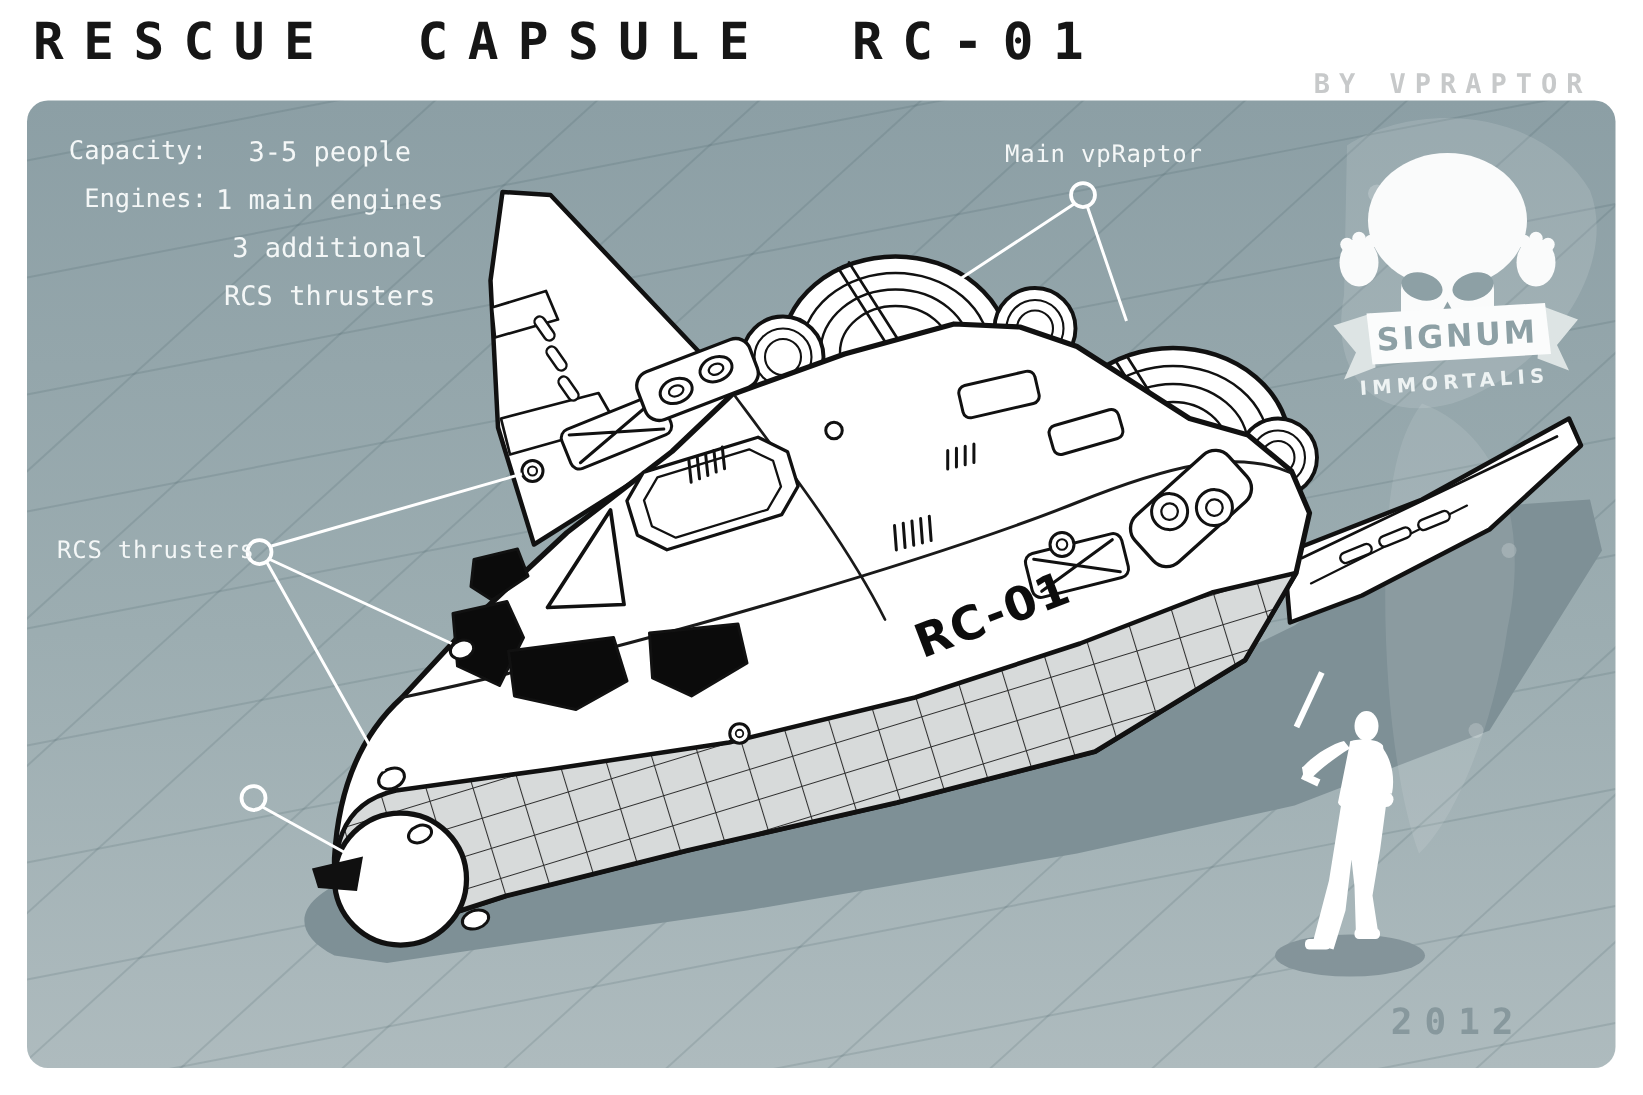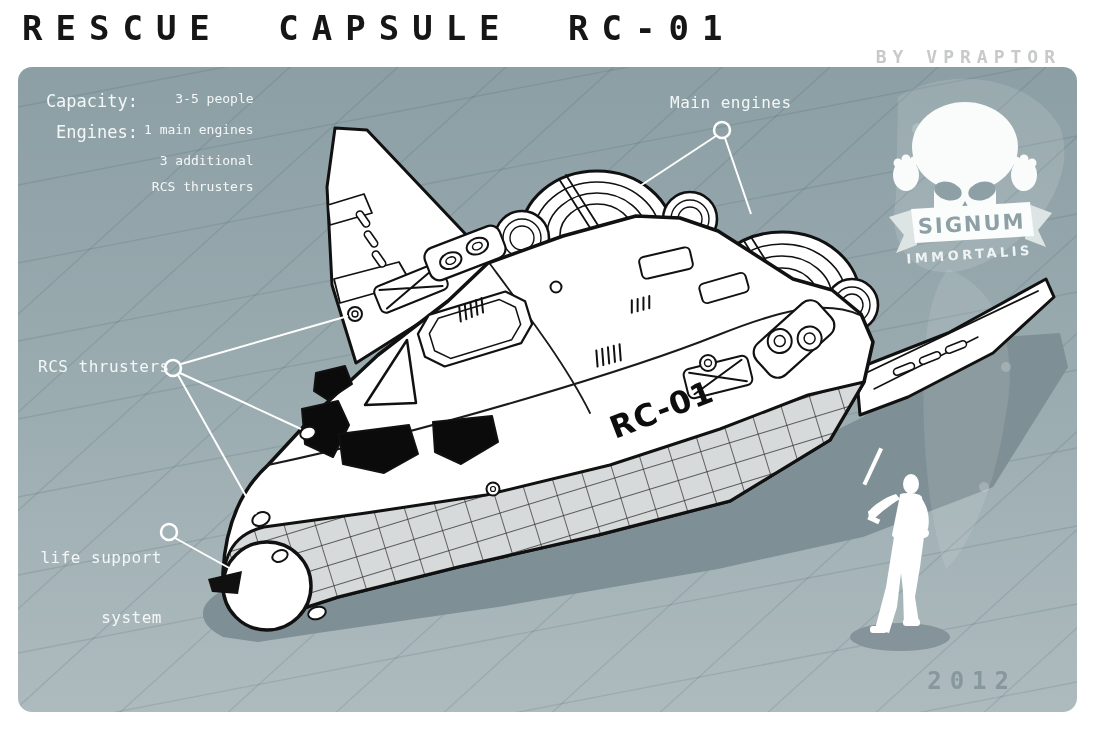--- a/index.html
+++ b/index.html
@@ -16,21 +16,21 @@
     letter-spacing:6px;text-transform:uppercase;white-space:nowrap;margin-top:24px;
   }
   .panel{
     position:absolute;left:18px;top:67px;width:1059px;height:645px;border-radius:14px;
     overflow:hidden;background:linear-gradient(to bottom,#8c9fa5 0%,#9cadb1 55%,#aebbbe 100%);
   }
   .scene{position:absolute;left:0;top:0;}
   .lbl{position:absolute;color:#f4f7f7;font-size:17px;letter-spacing:0.5px;white-space:pre;}
   .specs{position:absolute;left:12px;top:24px;display:grid;grid-template-columns:108px auto;column-gap:6px;row-gap:11px;}
   .specs .k{text-align:right;color:#f4f7f7;font-size:17px;white-space:pre;}
-  .specs .v{text-align:right;color:#f4f7f7;font-size:13px;white-space:pre;}
+  .specs .v{text-align:center;color:#f4f7f7;font-size:18px;white-space:pre;}
   .callout{font-size:16px;}
   .life{left:18px;top:441px;width:126px;text-align:right;line-height:20px;}
   .footer-year{
     position:absolute;right:60px;top:600px;color:#87989d;font-size:24px;font-weight:bold;
     letter-spacing:8px;white-space:nowrap;
   }
   .footer-site{
     position:absolute;right:60px;top:602px;color:#87989d;font-size:19px;font-weight:bold;
     letter-spacing:7px;white-space:nowrap;
   }
@@ -305,21 +305,17 @@
     <span class="k">Capacity:</span>
     <span class="v">3-5 people</span>
     <span class="k">Engines:</span>
     <span class="v">1 main engines</span>
     <span class="k"></span>
     <span class="v">3 additional</span>
     <span class="k"></span>
     <span class="v">RCS thrusters</span>
   </div>
 
-  <div class="lbl callout" style="left:652px;top:26px;">Main engines</div>
+  <div class="lbl callout" style="left:652px;top:26px;">Main vpRaptor</div>
   <div class="lbl callout" style="left:20px;top:290px;">RCS thrusters</div>
-  <div class="lbl callout life">
-    <div>life support</div>
-    <div>system</div>
-  </div>
 
   <div class="footer-year">2012</div>
 </div>
 
 </body></html>

